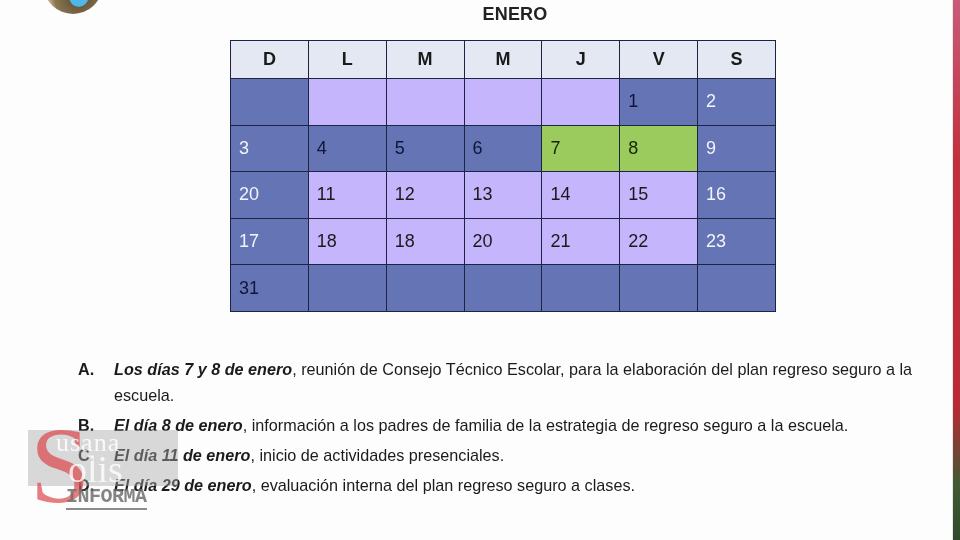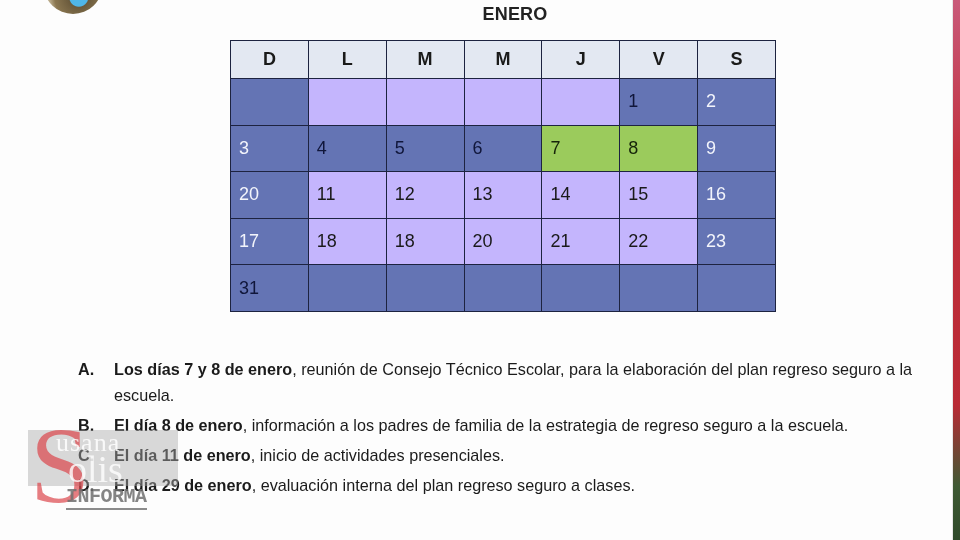--- a/index.html
+++ b/index.html
@@ -37,21 +37,21 @@
   td.blue.we { color: #f2f4fb; }
   td.green { background: #9bcb5c; color: #16240a; }
   td.white { background: #c4b5fd; color: #1a1a1a; }
   .list {
     position: absolute; left: 78px; top: 356px; width: 834px;
     font-size: 16.2px; line-height: 26px; color: #1b1b1b;
   }
   .item { display: flex; margin-bottom: 4px; }
   .item .letter { width: 36px; flex: none; font-weight: bold; }
   .item .body { flex: 1; text-align: justify; }
-  .item .body b { font-weight: bold; }
+  .item .body b { font-weight: bold; font-style: italic; }
   .item.c { margin-top: 2px; }
   .wm {
     position: absolute; left: 28px; top: 430px; width: 140px; height: 90px;
   }
   .wm-box {
     position: absolute; left: 0px; top: 0px; width: 150px; height: 56px;
     background: rgba(170,170,170,0.45);
   }
   .wm-s {
     position: absolute; left: 2px; top: -18px;

